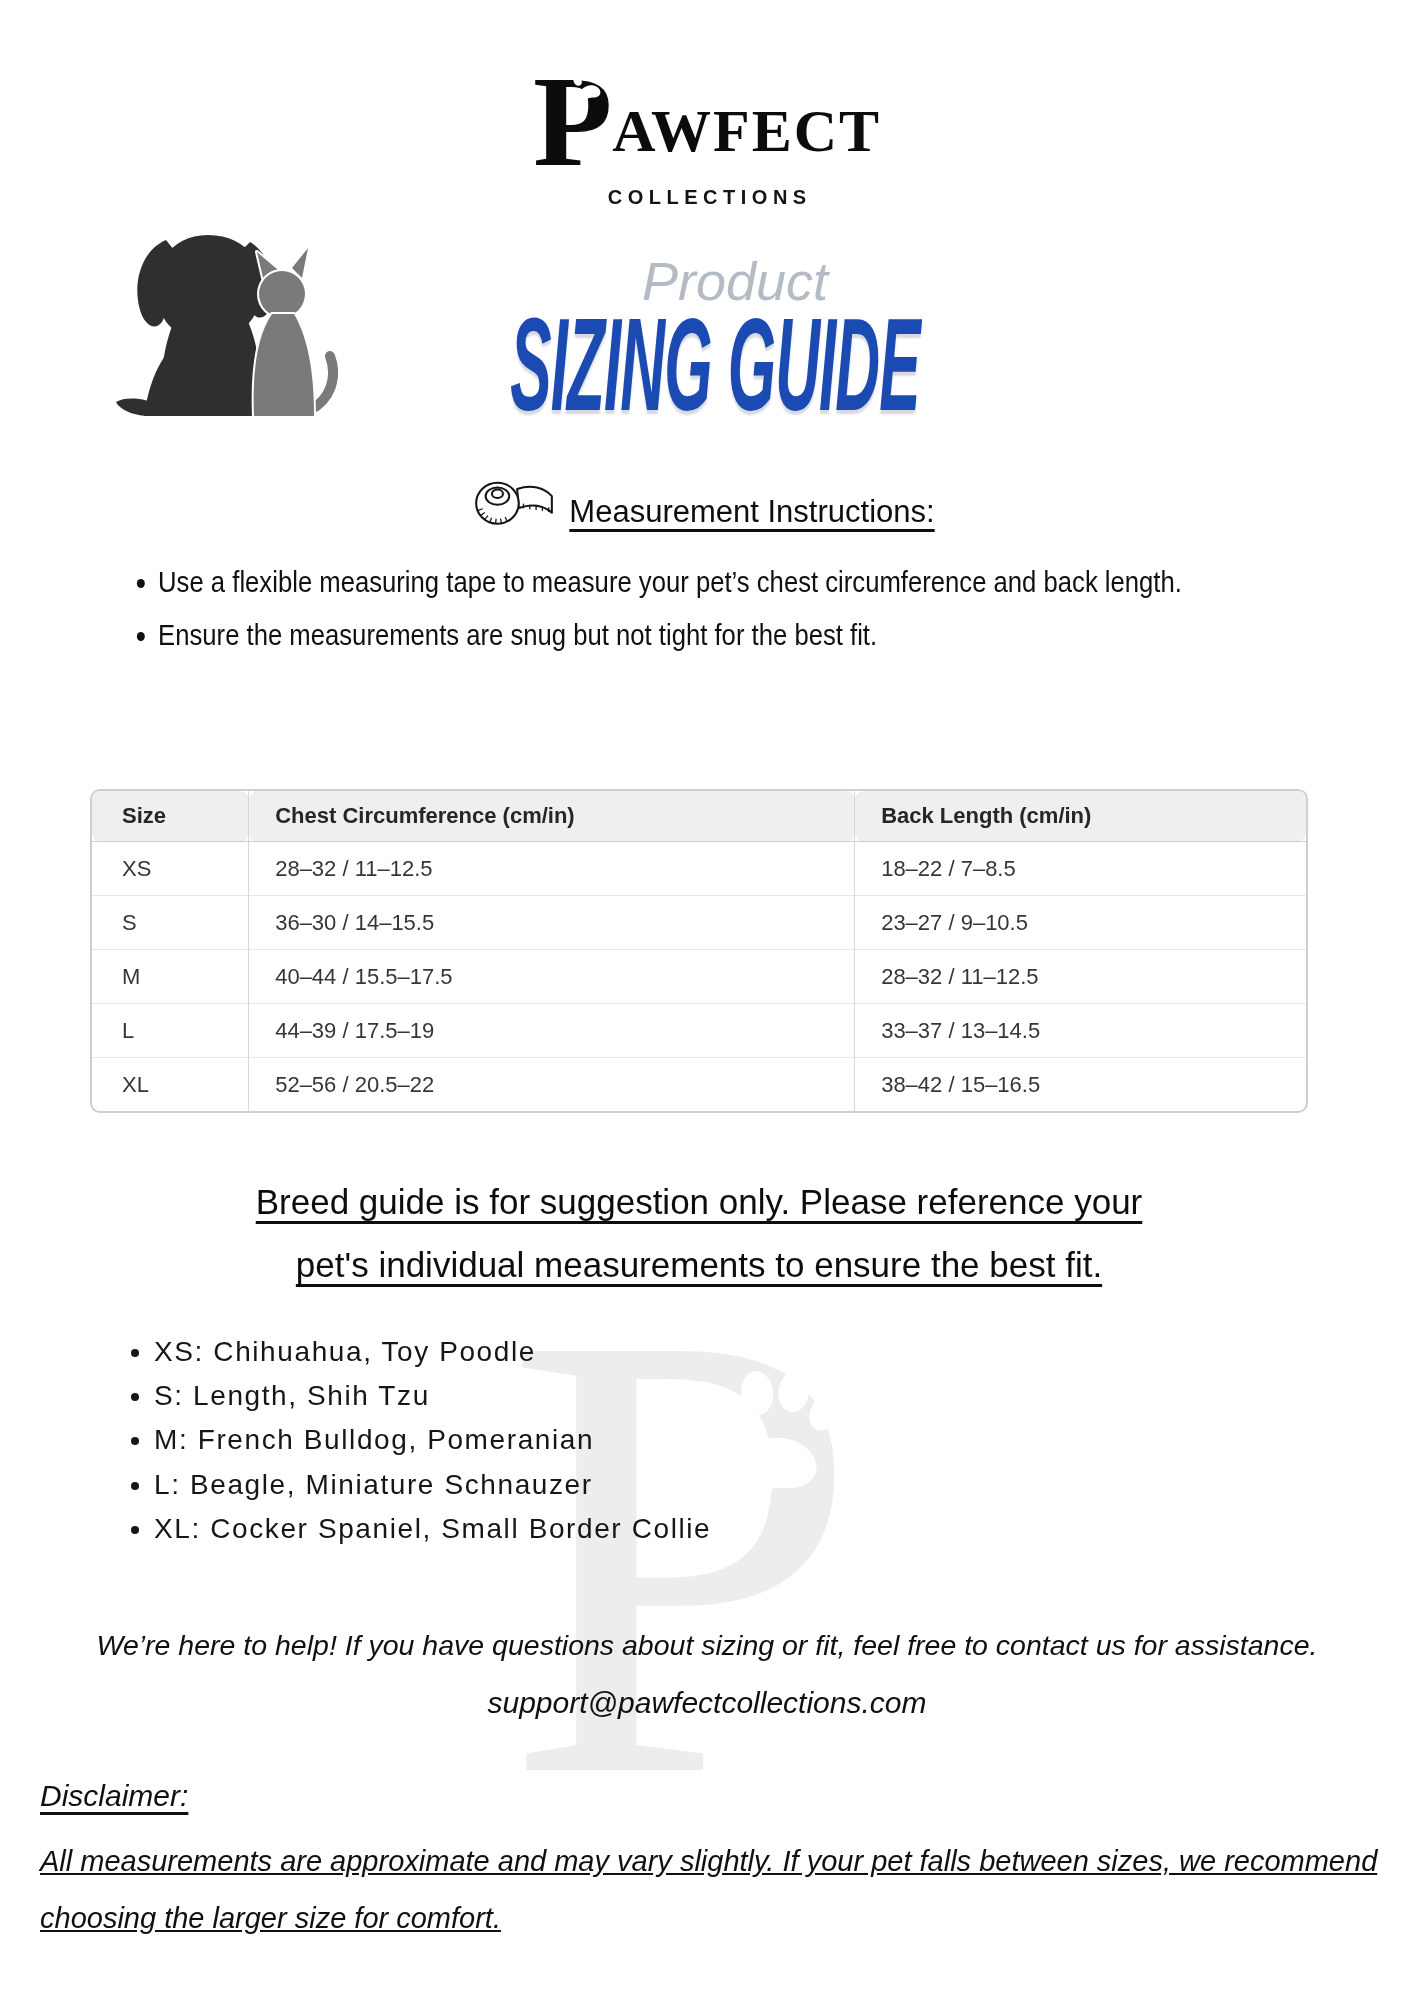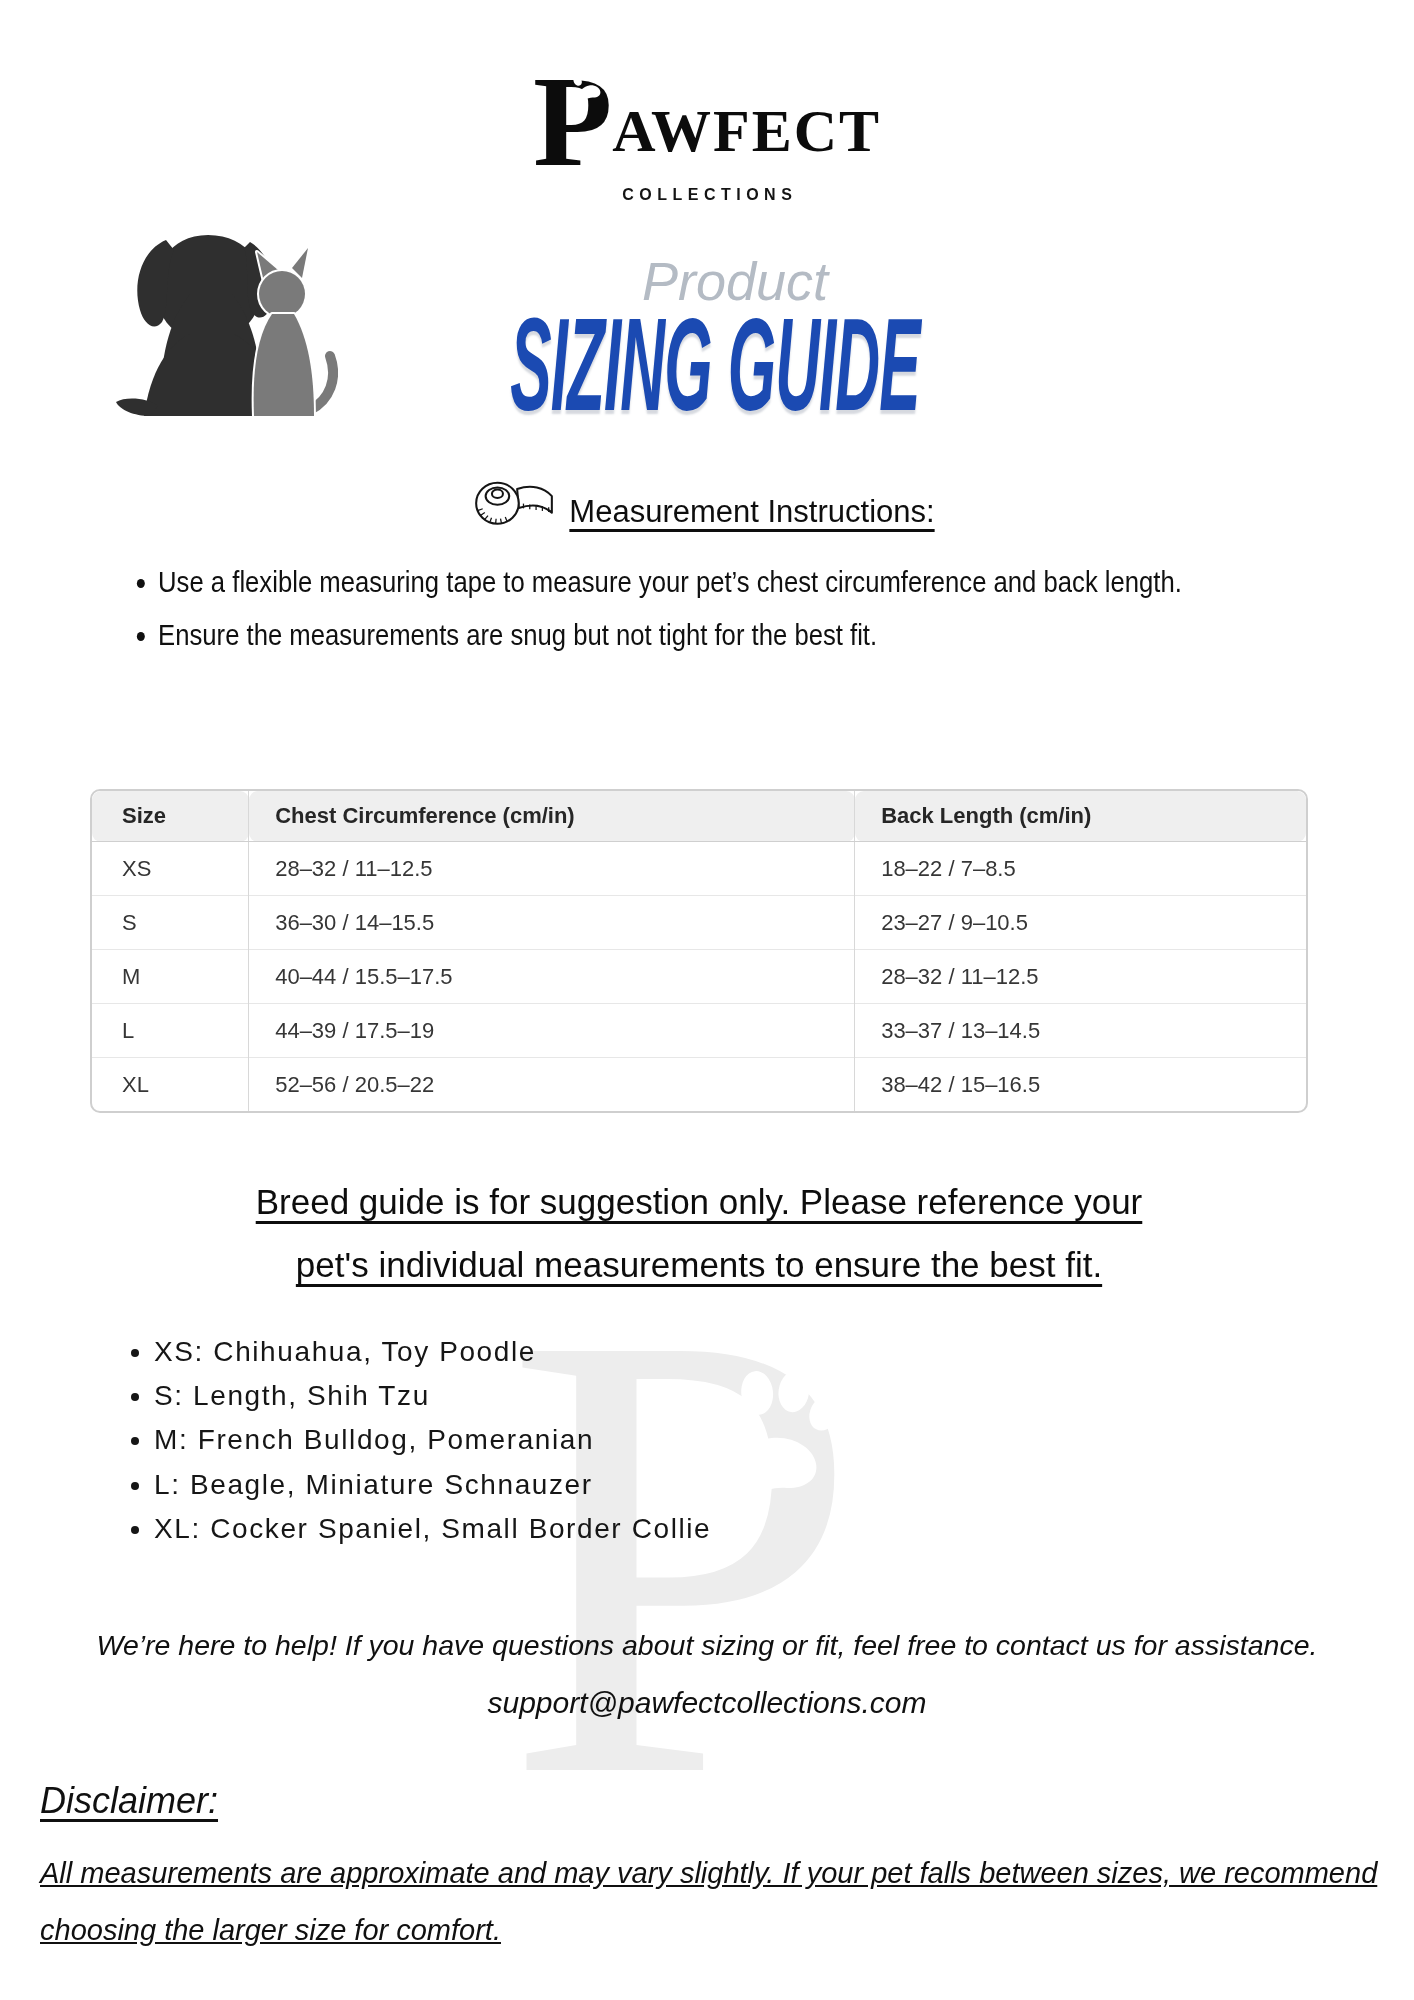--- a/index.html
+++ b/index.html
@@ -10,21 +10,21 @@
   
   .watermark{position:absolute;left:518px;top:1308px;width:398px;height:488px;z-index:0;}
 
   
   .brand{position:absolute;left:0;width:100%;top:56px;text-align:center;
          font-family:"Liberation Serif",serif;font-weight:700;color:#0c0c0c;
          font-size:60px;letter-spacing:2px;}
   .brand-p{display:inline-block;position:relative;font-size:130px;line-height:1;vertical-align:-14px;letter-spacing:0;}
   .logo-paw{position:absolute;left:38px;top:10px;width:36px;height:34px;}
   .brand-sub{position:absolute;left:0;width:100%;top:186px;text-align:center;
-             font-size:16px;font-weight:700;letter-spacing:5.5px;text-indent:5.5px;color:#141414;}
+             font-size:20px;font-weight:700;letter-spacing:5.5px;text-indent:5.5px;color:#141414;}
   .pets{position:absolute;left:104px;top:210px;width:234px;height:206px;}
   .kicker{position:absolute;left:28px;width:1414px;top:250px;text-align:center;
           font-style:italic;font-size:54px;color:#b4bbc4;}
   .main-title{position:absolute;left:8px;width:1414px;top:296px;text-align:center;
           font-style:italic;font-weight:700;font-size:132px;line-height:1.05;color:#1b4ab2;
           letter-spacing:-2px;white-space:nowrap;transform:scaleX(0.47);transform-origin:center top;
           text-shadow:0 4px 3px rgba(120,130,150,.30);}
 
   
   .mi-heading{position:absolute;left:0;top:478px;width:1360px;display:flex;
@@ -55,21 +55,21 @@
   .breed-list{position:absolute;left:118px;top:1330px;margin:0;padding:0 0 0 36px;
               font-size:28px;letter-spacing:1.6px;line-height:1.58;color:#161616;list-style:disc;}
 
   
   .support{position:absolute;left:30px;top:1618px;width:1354px;text-align:center;
            font-style:italic;font-size:28.5px;line-height:1.95;color:#101010;}
   .support p{margin:0;}
   .support .email{font-size:30px;}
   .disclaimer{position:absolute;left:40px;top:1766px;width:1352px;font-style:italic;
               font-size:29px;line-height:1.97;color:#101010;}
-  .disclaimer .d-head{font-size:36px;text-decoration:underline;text-decoration-thickness:2.5px;
+  .disclaimer .d-head{font-size:30px;text-decoration:underline;text-decoration-thickness:2.5px;
               text-underline-offset:6px;margin:0 0 8px 0;display:inline-block;}
   .disclaimer p{margin:0;text-decoration:underline;}
 </style>
 </head>
 <body>
 
 <div class="page">
 
   <svg class="watermark" viewBox="0 0 398 488" aria-hidden="true">
     <text x="-14" y="462" font-family="Liberation Serif, serif" font-size="640" fill="#ededed">P</text>

